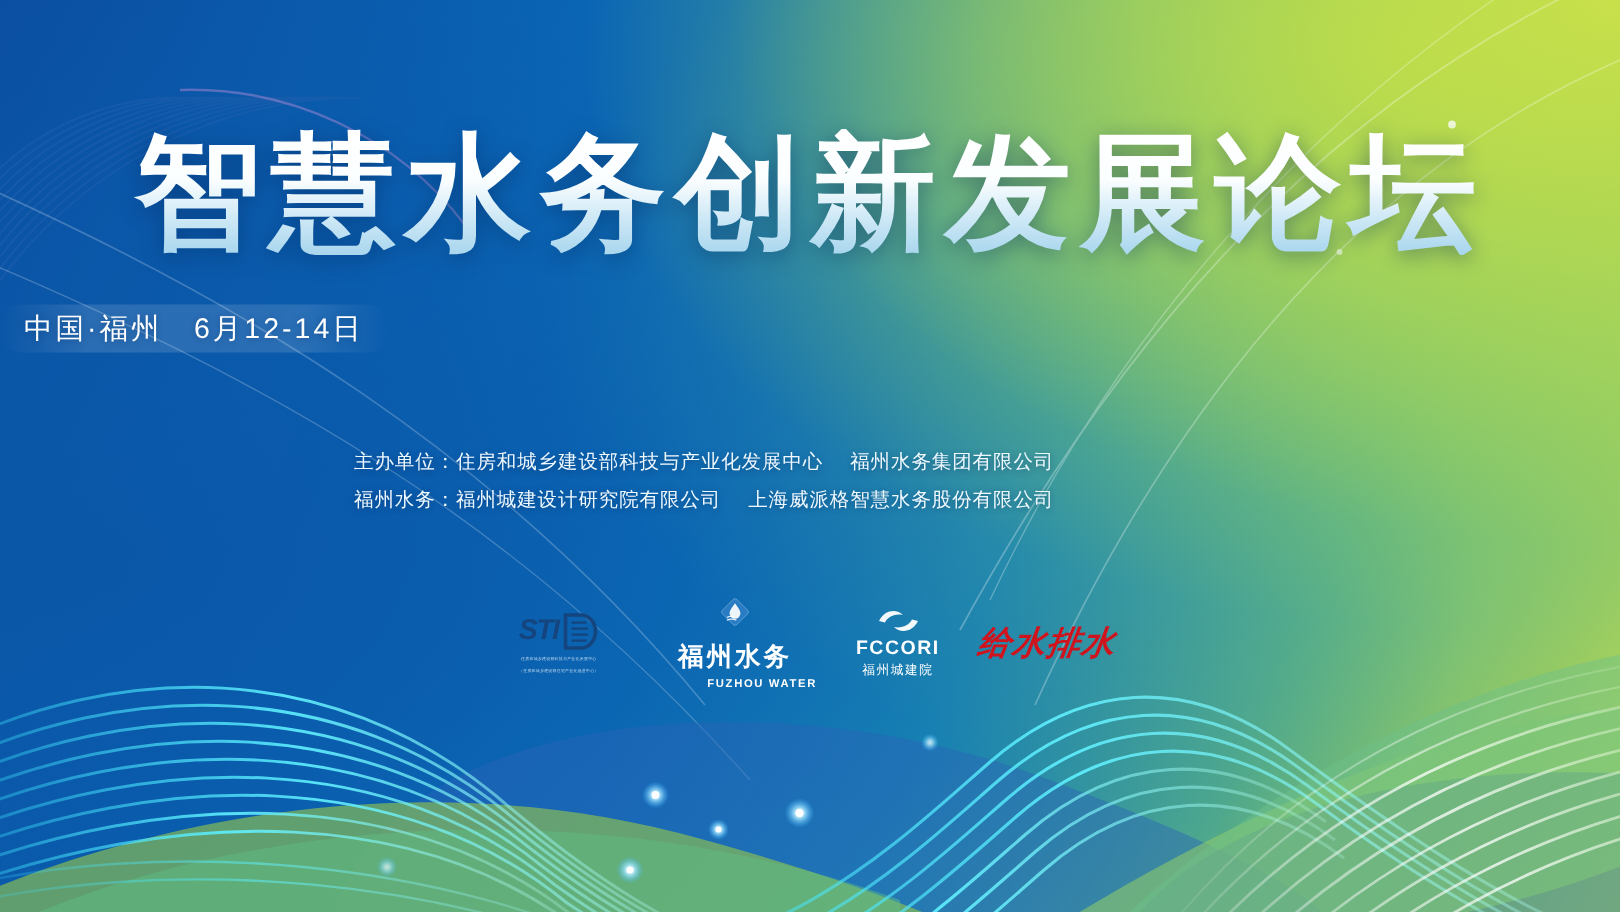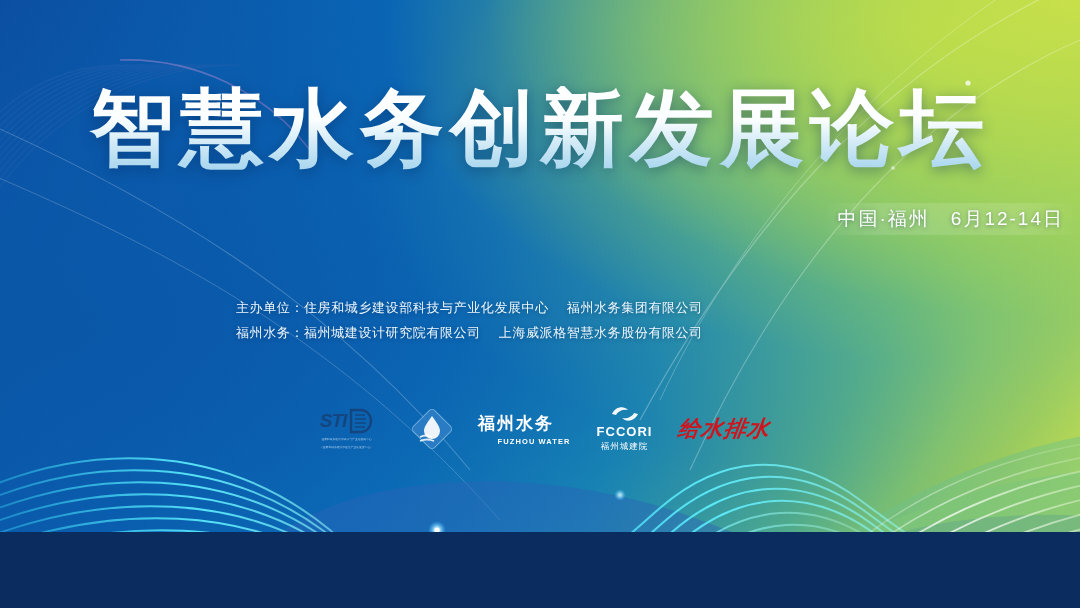--- a/index.html
+++ b/index.html
@@ -1,55 +1,55 @@
 <!DOCTYPE html>
 <html><head>
 <meta charset="utf-8">
 <style>
   html,body{margin:0;padding:0;background:#0b2c5e;}
   body{font-family:"Liberation Sans","DejaVu Sans",sans-serif;}
 
   #poster{
-    position:relative;width:1080px;height:532px;overflow:hidden;
+    position:relative;width:1080px;height:608px;overflow:hidden;
     background:
       radial-gradient(120% 130% at 100% 0%, #c8e04a 0%, rgba(200,224,74,0) 46%),
       radial-gradient(100% 120% at 88% 6%, #9ed24e 0%, rgba(158,210,78,0) 52%),
       radial-gradient(120% 110% at 100% 34%, rgba(120,200,130,.55) 0%, rgba(120,200,130,0) 55%),
       radial-gradient(140% 120% at 4% 62%, #0a57a8 0%, rgba(10,87,168,0) 62%),
       linear-gradient(115deg,#0b4da0 0%,#0a63b4 26%,#0c79c0 46%,#1e94b8 62%,#55b08a 78%,#9ecb5b 92%,#cfe24a 100%);
   }
   #poster > *{position:absolute;}
   .fill{left:0;top:0;width:1080px;height:608px;}
 
   
   .title{
     left:0;right:0;top:86px;text-align:center;
     font-size:84px;font-weight:bold;letter-spacing:6px;line-height:1;
     background:linear-gradient(180deg,#ffffff 0%,#fbfeff 40%,#cfe9f6 70%,#a8d6ee 100%);
     -webkit-background-clip:text;background-clip:text;color:transparent;
     -webkit-text-fill-color:transparent;
     filter:drop-shadow(0 3px 7px rgba(3,40,90,.45));
   }
   .subtitle-wrap{
-    left:0;right:0;top:203px;text-align:right;
+    left:0;right:0;top:203px;text-align:left;
   }
   .subtitle{
     display:inline-block;color:#ffffff;font-size:19px;letter-spacing:2px;
     padding:3px 16px;border-radius:14px;
     background:linear-gradient(90deg,rgba(255,255,255,0) 0%,rgba(255,255,255,.13) 22%,rgba(255,255,255,.13) 78%,rgba(255,255,255,0) 100%);
     text-shadow:0 1px 4px rgba(2,40,90,.4);
   }
   .orgs{left:236px;top:295px;width:640px;color:#eef8ff;font-size:13px;line-height:25px;letter-spacing:.6px;
         text-shadow:0 1px 4px rgba(2,40,90,.45);white-space:nowrap;}
   .orgs div{margin:0;}
   .gap{display:inline-block;width:18px;}
 
   
   .logos{left:0;right:0;top:398px;display:flex;justify-content:center;align-items:center;gap:26px;}
-  .logo{display:flex;flex-direction:row;align-items:center;justify-content:center;height:62px;}
+  .logo{display:flex;flex-direction:column;align-items:center;justify-content:center;height:62px;}
 
   .sti{display:flex;flex-direction:column;align-items:center;}
   .sti-mark{display:flex;align-items:center;gap:3px;}
   .sti-txt{color:#15457f;font-weight:bold;font-size:19px;letter-spacing:-1px;font-style:italic;}
   .sti-cap{margin-top:4px;font-size:2.6px;color:#bcd8f0;line-height:4px;letter-spacing:.2px;text-align:center;width:74px;}
 
   .fz{display:flex;align-items:center;gap:8px;}
   .fz-txt{display:flex;flex-direction:column;align-items:center;color:#ffffff;}
   .fz-cn{font-size:17px;letter-spacing:2px;font-weight:bold;}
   .fz-en{font-size:7.5px;letter-spacing:1.1px;font-weight:bold;margin-top:2px;margin-left:36px;}

